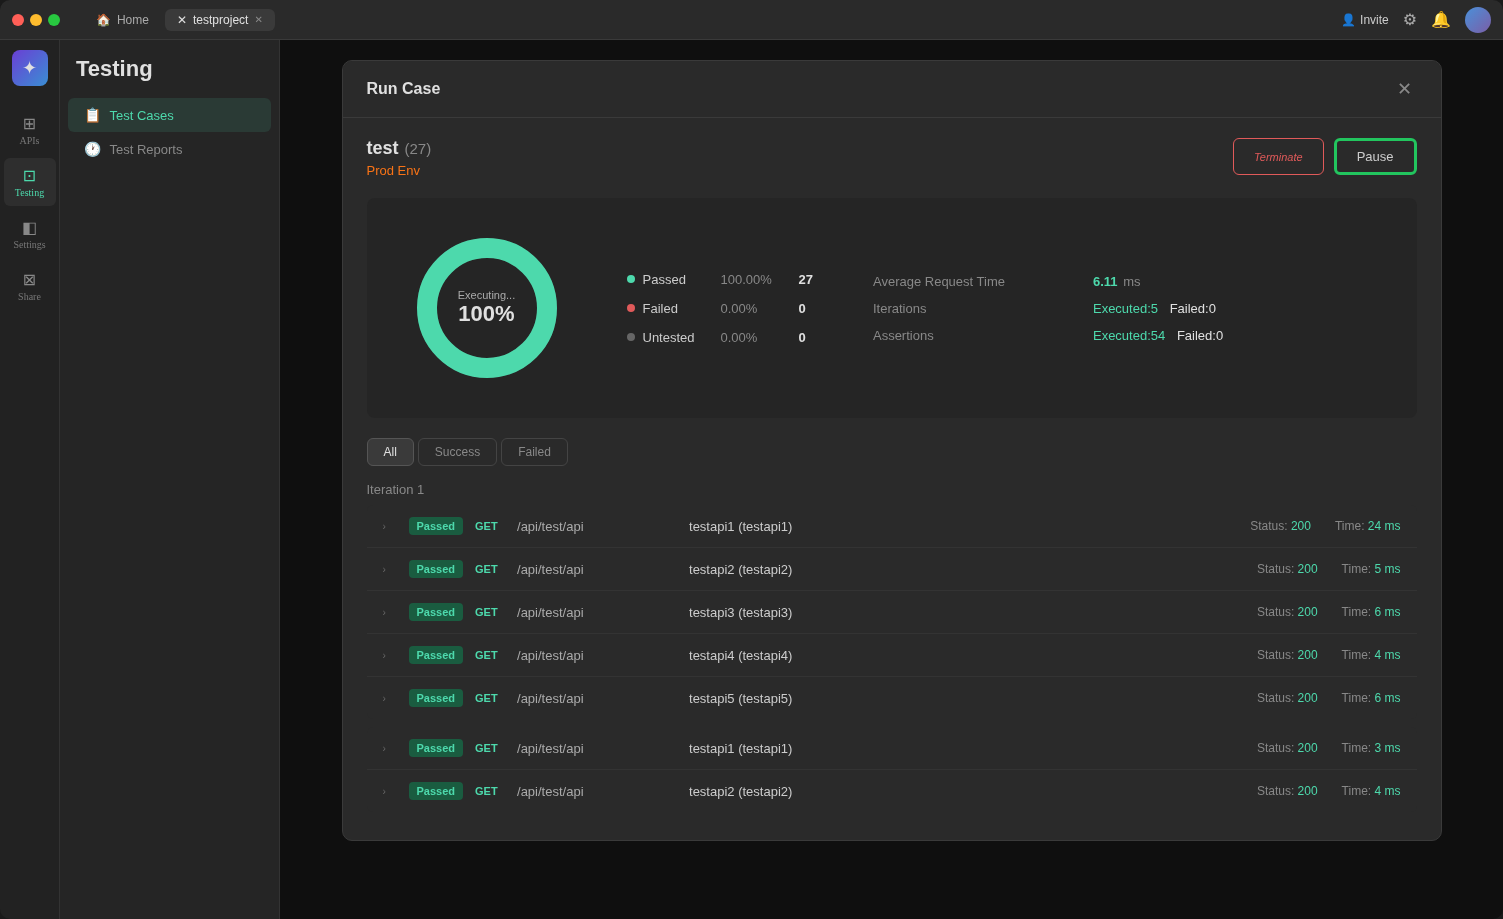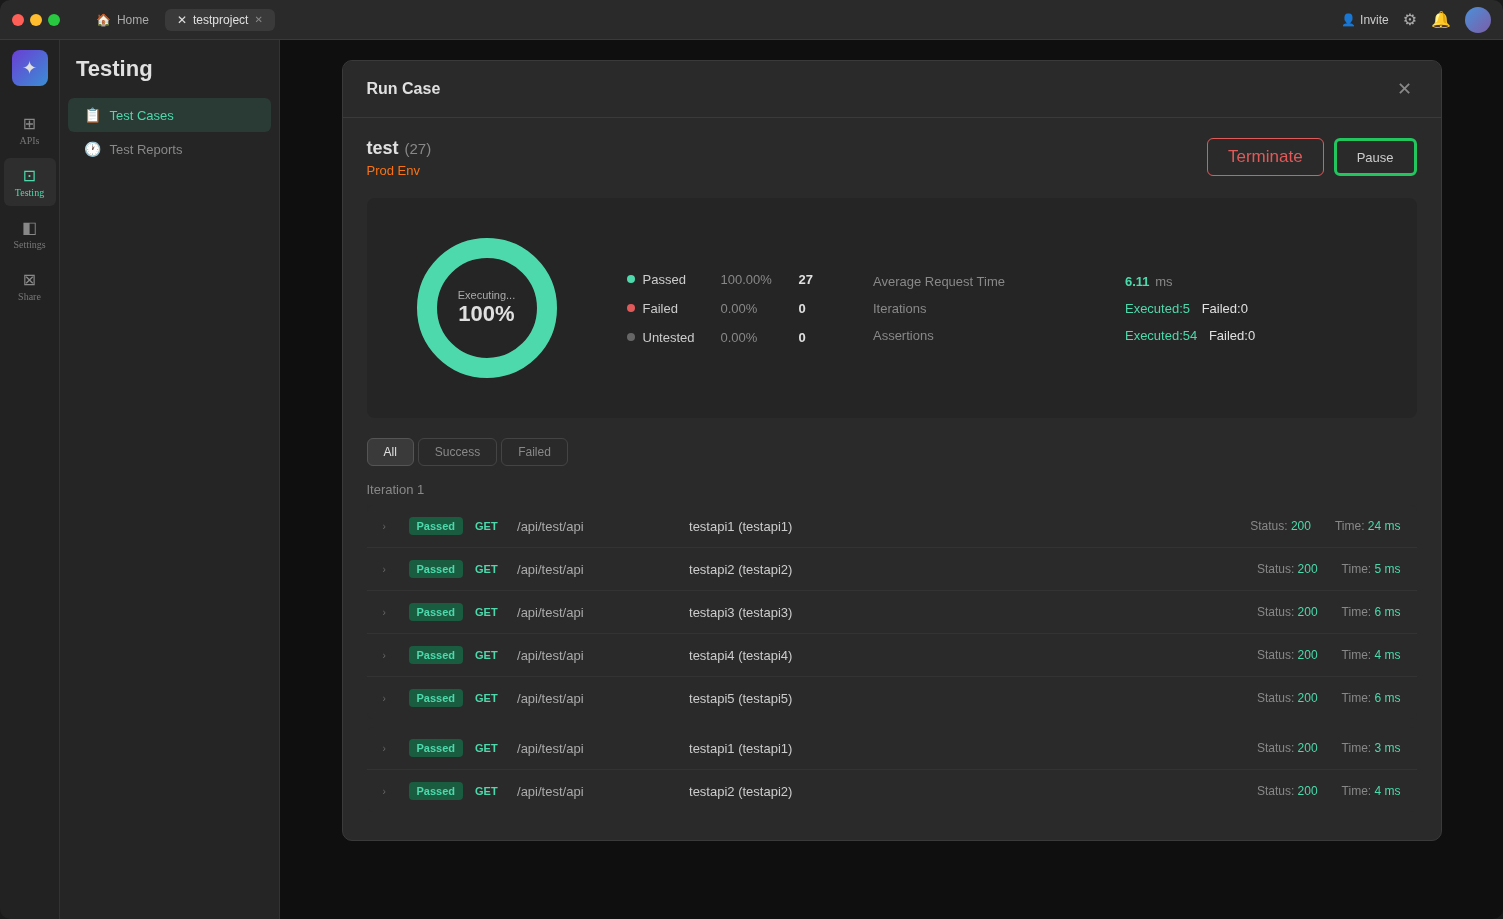--- a/index.html
+++ b/index.html
@@ -230,21 +230,22 @@
       display: flex;
       gap: 10px;
     }
     .btn-terminate {
       padding: 8px 20px;
       border: 1px solid #e05a5a;
       background: transparent;
       color: #e05a5a;
       border-radius: 6px;
       cursor: pointer;
-      font-size: 17px;
+      font-size: 11px;
+      font-style: italic;
     }
     .btn-pause {
       padding: 8px 20px;
       border: 3px solid #22c55e;
       background: transparent;
       color: #ccc;
       border-radius: 6px;
       cursor: pointer;
       font-size: 13px;
     }
@@ -308,21 +309,21 @@
 
     .stats-right {
       display: flex;
       flex-direction: column;
       gap: 12px;
       font-size: 13px;
     }
     .stats-row {
       display: flex;
       align-items: flex-start;
-      gap: 92px;
+      gap: 60px;
     }
     .stats-key { color: #888; width: 160px; }
     .stats-val { color: #e0e0e0; }
     .stats-val .highlight { color: #4dd9ac; font-weight: 600; }
     .stats-val .unit { color: #888; margin-left: 2px; }
 
     
     .filter-tabs {
       display: flex;
       gap: 4px;

